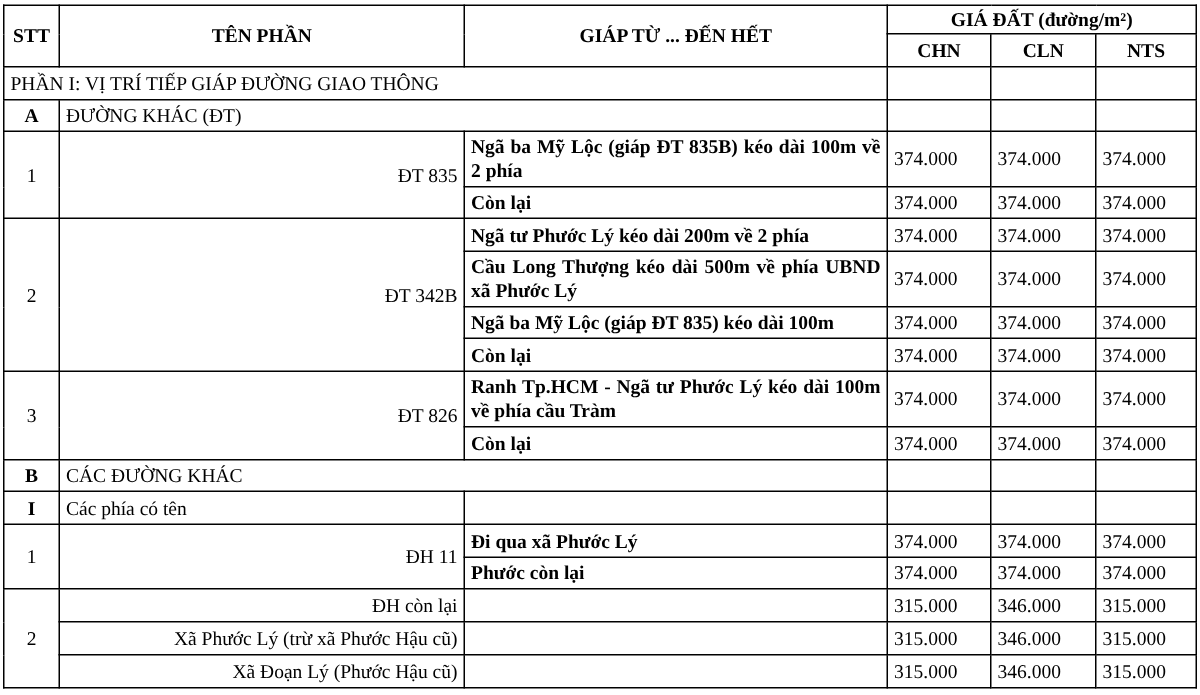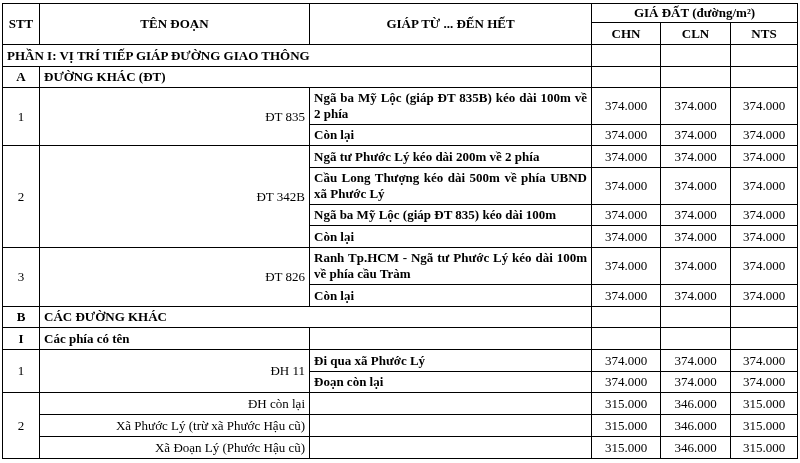--- a/index.html
+++ b/index.html
@@ -35,24 +35,24 @@
   col.c-stt  { width: 37px; }
   col.c-name { width: 270px; }
   col.c-seg  { width: 282px; }
   col.c-chn  { width: 69px; }
   col.c-cln  { width: 70px; }
   col.c-nts  { width: 67px; }
 
   .hd { font-weight: bold; text-align: center; }
   .b  { font-weight: bold; }
   .ctr { text-align: center; }
-  .num { text-align: center; padding: 1px 2px; }
+  .num { text-align: left; padding: 1px 2px; }
   .desc { text-align: justify; padding: 1px 6px 1px 5px; font-weight: bold; }
   .name-cell { padding-left: 6px; text-align: right; }
-  .section-label { font-weight: bold; padding-left: 6px; }
+  .section-label { font-weight: normal; padding-left: 6px; }
 
   .h19 { height: 19px; }
   .h21 { height: 21px; }
   .h22 { height: 22px; }
   .h37 { height: 37px; }
 </style>
 </head>
 <body>
 
 <div class="page">
@@ -62,21 +62,21 @@
         <col class="c-name">
         <col class="c-seg">
       <col class="c-chn">
         <col class="c-cln">
         <col class="c-nts">
     </colgroup>
 
     <tbody>
         <tr class="h19">
       <td class="hd" rowspan="2">STT</td>
-      <td class="hd" rowspan="2">TÊN ĐOẠN</td>
+      <td class="hd" rowspan="2">TÊN PHẦN</td>
       <td class="hd" rowspan="2">GIÁP TỪ ... ĐẾN HẾT</td>
       <td class="hd" colspan="3">GIÁ ĐẤT (đường/m²)</td>
     </tr>
     <tr class="h22">
       <td class="hd">CHN</td>
       <td class="hd">CLN</td>
       <td class="hd">NTS</td>
     </tr>
 
     <tr class="h22">
@@ -170,21 +170,21 @@
 
     <tr class="h22">
       <td class="ctr" rowspan="2">1</td>
       <td class="name-cell" rowspan="2">ĐH 11</td>
       <td class="desc">Đi qua xã Phước Lý</td>
       <td class="num">374.000</td>
       <td class="num">374.000</td>
       <td class="num">374.000</td>
     </tr>
     <tr class="h21">
-      <td class="desc">Đoạn còn lại</td>
+      <td class="desc">Phước còn lại</td>
       <td class="num">374.000</td>
       <td class="num">374.000</td>
       <td class="num">374.000</td>
     </tr>
 
     <tr class="h22">
       <td class="ctr" rowspan="3">2</td>
       <td class="name-cell">ĐH còn lại</td>
       <td></td>
       <td class="num">315.000</td>

